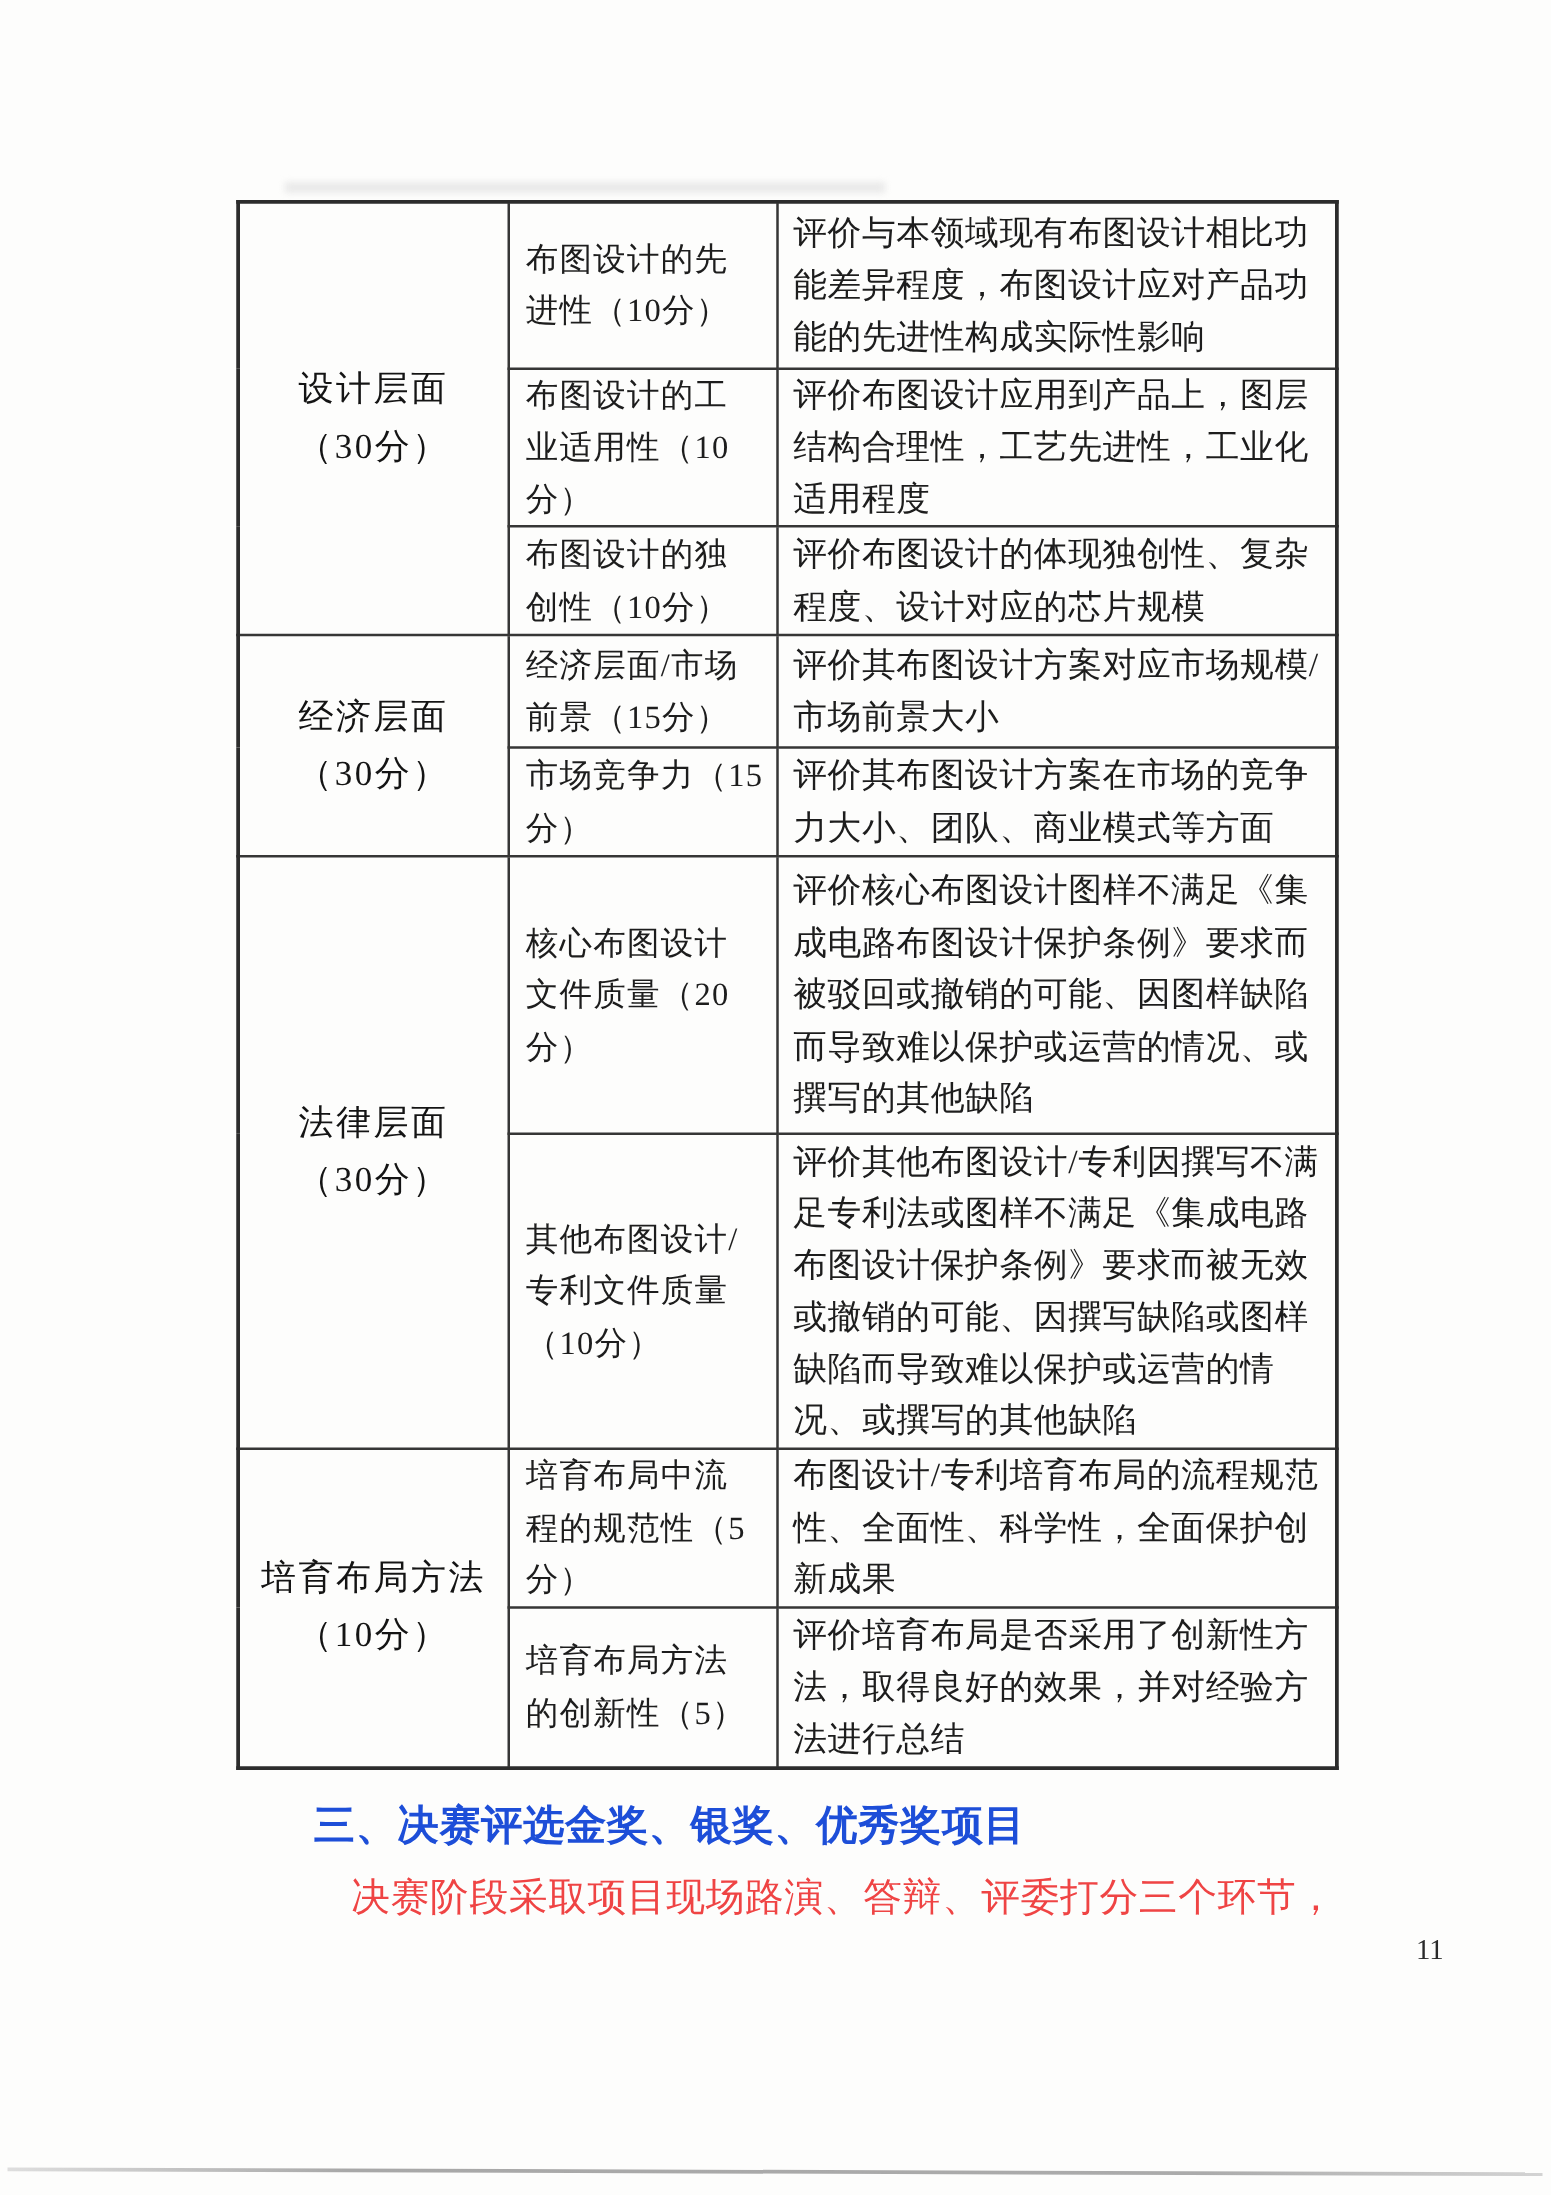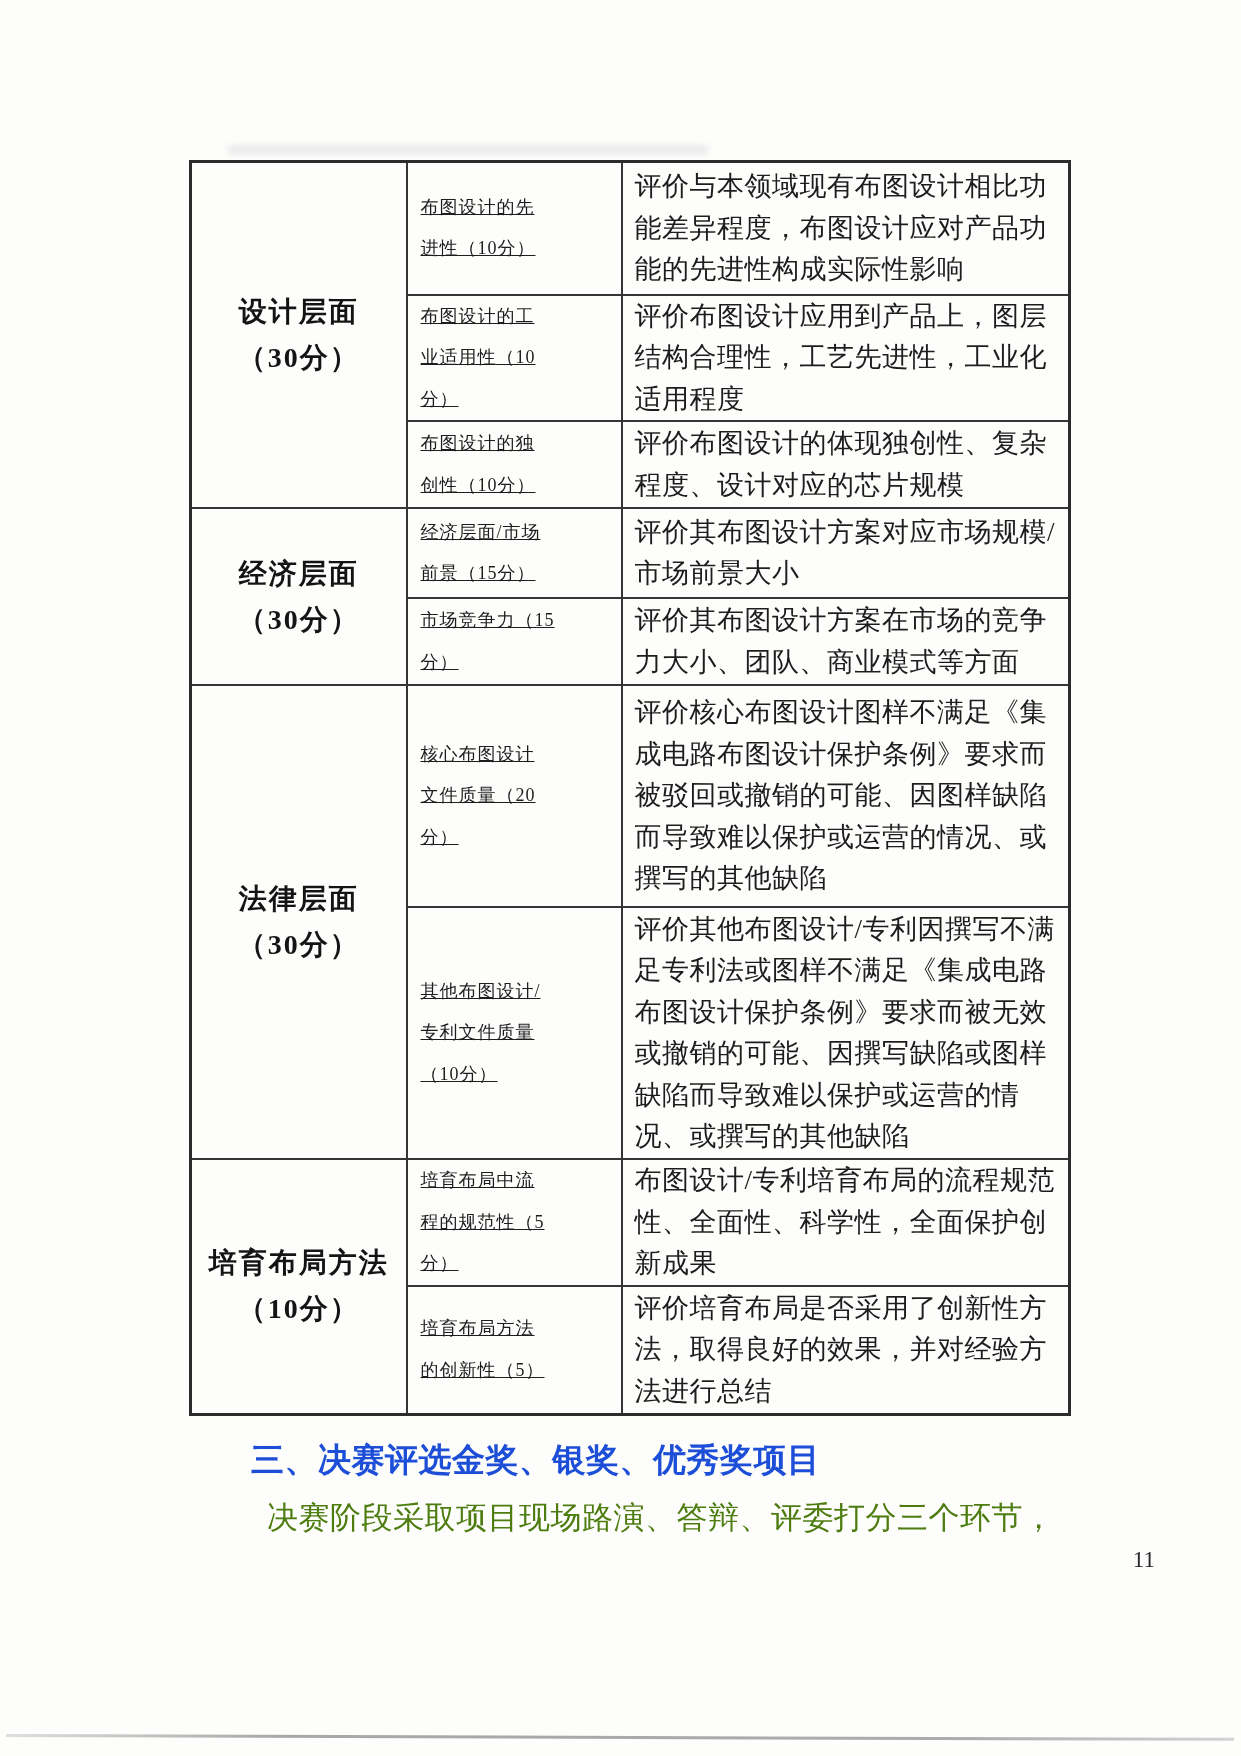--- a/index.html
+++ b/index.html
@@ -14,45 +14,45 @@
     position:absolute;left:189px;top:160px;width:879px;
     border-collapse:collapse;table-layout:fixed;
     border:3px solid #2c2c2c;
   }
   table.criteria td{
     border:2px solid #363636;
     vertical-align:middle;
     overflow:hidden;
   }
   td.cat{
-    text-align:center;font-weight:bold;color:#141414;
+    text-align:center;font-weight:normal;color:#141414;
     font-size:28px;line-height:46px;letter-spacing:2px;
     padding:0 4px;
   }
   td.cat span{display:block;}
   td.crit{
-    font-size:18px;line-height:41.5px;letter-spacing:1px;
-    padding:0 6px 0 13px;white-space:pre-line;text-decoration:underline;
+    font-size:26px;line-height:41.5px;letter-spacing:1px;
+    padding:0 6px 0 13px;white-space:pre-line;
   }
   td.desc{
     font-size:27px;line-height:41.5px;letter-spacing:0.5px;
     padding:0 8px 0 12px;white-space:pre-line;
   }
   tr.h-r1{height:133px} tr.h-r2{height:101px} tr.h-r3{height:87px}
   tr.h-r4{height:90px}  tr.h-r5{height:87px}  tr.h-r6{height:222px}
   tr.h-r7{height:252px} tr.h-r8{height:127px} tr.h-r9{height:128px}
   
   .section-heading{
     position:absolute;left:251px;top:1438px;
     font-size:33px;font-weight:bold;letter-spacing:0.5px;color:#1d4ed8;
     white-space:nowrap;
   }
   .body-paragraph{
-    position:absolute;left:267px;top:1497px;
-    font-size:31px;letter-spacing:0.5px;color:#4d7c0f;
+    position:absolute;left:281px;top:1497px;
+    font-size:31px;letter-spacing:0.5px;color:#ef4444;
     white-space:nowrap;
   }
   .page-number{
     position:absolute;left:189px;top:1547px;width:966px;
     text-align:right;font-size:23px;color:#2a2a2a;
   }
   
   .scan-smudge-top{
     position:absolute;left:228px;top:146px;width:480px;height:8px;
     background:#e7e7e7;filter:blur(3px);

